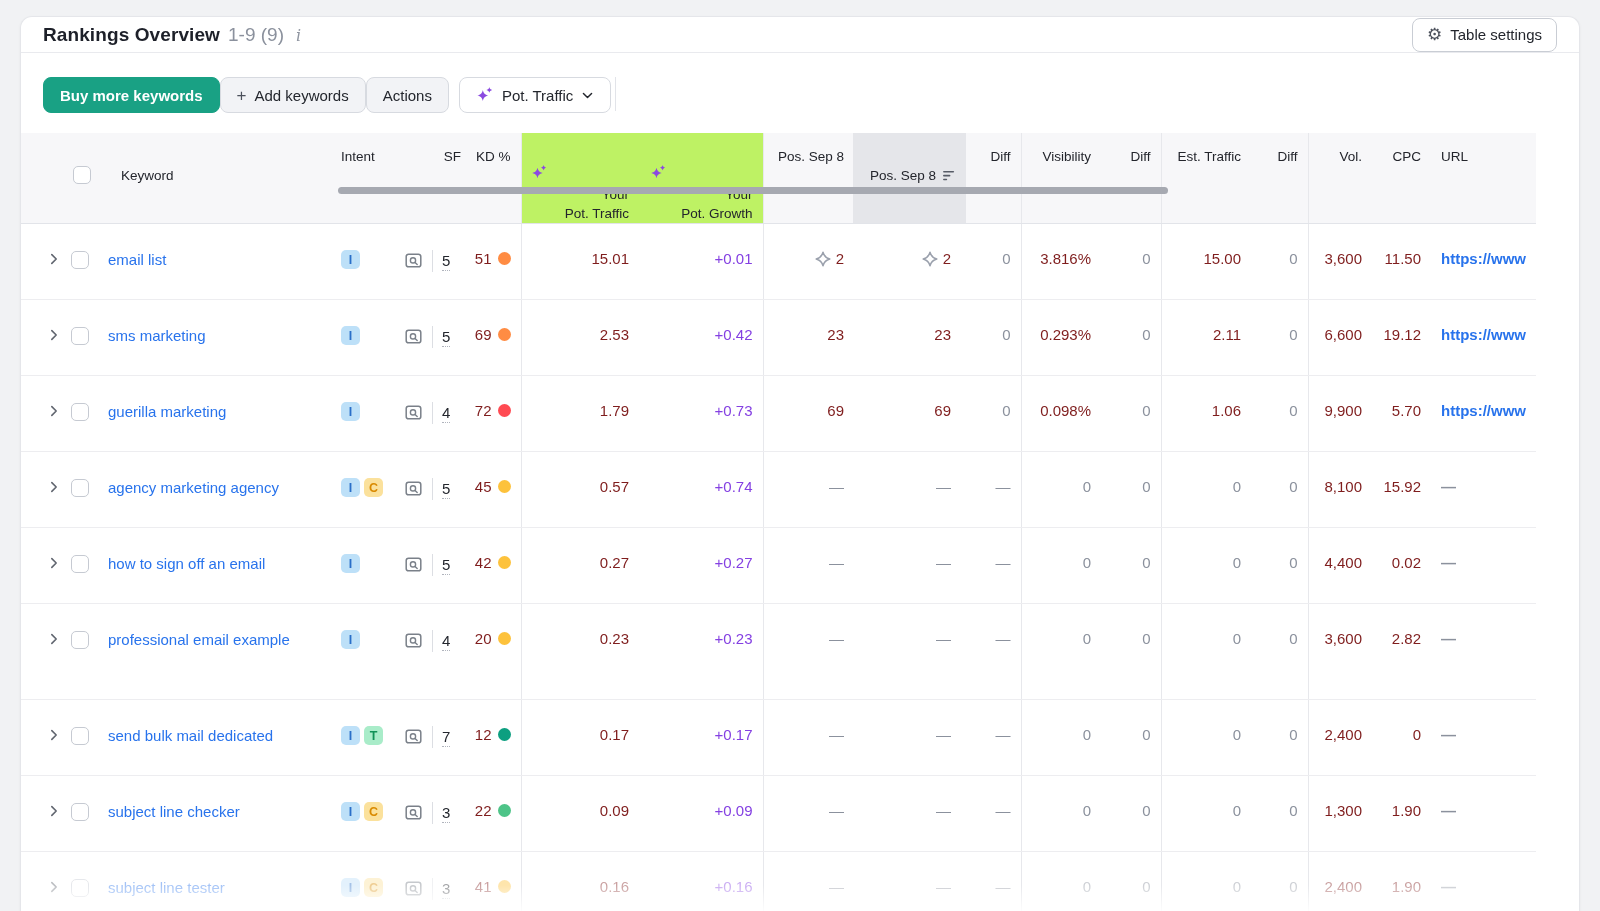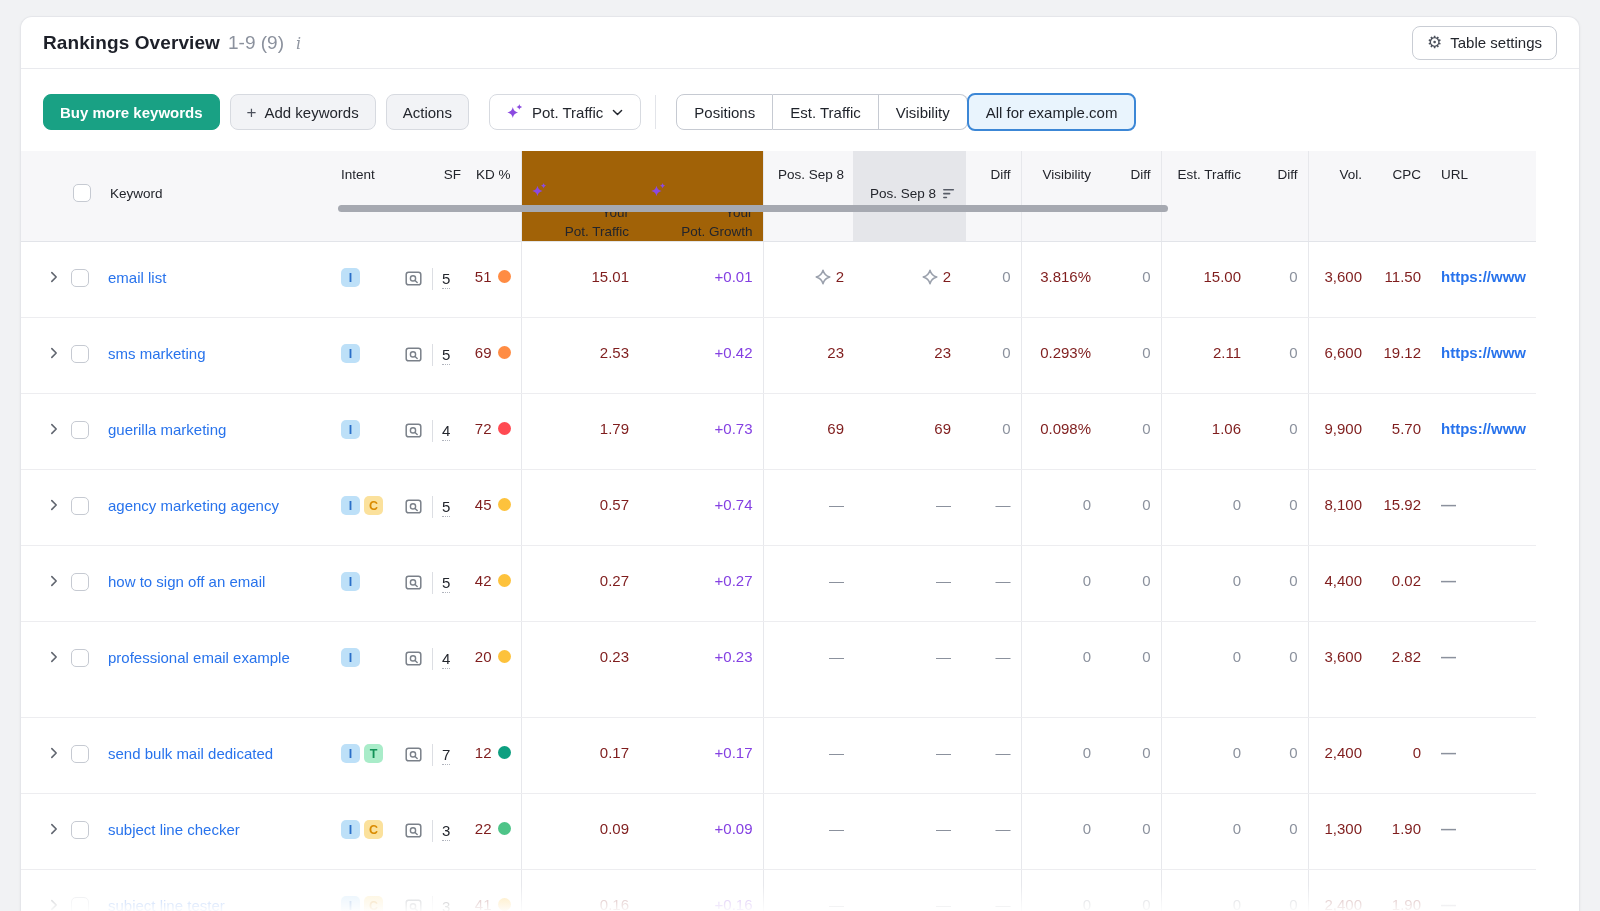--- a/index.html
+++ b/index.html
@@ -5,34 +5,34 @@
   * { margin:0; padding:0; box-sizing:border-box; }
   html,body { width:1600px; height:911px; overflow:hidden; background:#f1f2f4;
     font-family:"Liberation Sans", sans-serif; color:#1f2229; }
 
   .card { position:absolute; left:20px; top:16px; width:1560px; height:895px;
     background:#fff; border:1px solid #e5e6ea; border-bottom:none;
     border-radius:12px 12px 0 0; overflow:hidden;
     box-shadow:0 1px 3px rgba(20,24,40,.05); }
 
   
-  .card-header { height:52px; display:flex; align-items:center;
+  .card-header { height:36px; display:flex; align-items:center;
     justify-content:space-between; padding:0 22px; border-bottom:1px solid #e9eaee; }
   .title-wrap { display:flex; align-items:baseline; gap:8px; }
   .title { font-size:19px; font-weight:700; color:#1d2029; letter-spacing:.1px; }
   .range { font-size:19px; color:#8b919d; }
   .info-icon { font-family:"DejaVu Serif", serif; font-style:italic; font-size:16px;
     color:#9096a1; padding:0 4px; cursor:pointer; }
   .settings-btn { display:flex; align-items:center; gap:8px; height:34px;
     padding:0 14px; background:#fff; border:1px solid #c9cdd4; border-radius:8px;
     font-family:inherit; font-size:15px; color:#23262d; cursor:pointer; }
   .gear-glyph { font-size:17px; color:#4d525d; line-height:1; }
 
   
-  .toolbar { display:flex; align-items:center; padding:24px 22px 20px 22px; gap:10px; }
+  .toolbar { display:flex; padding:24px 22px 20px 22px; }
   .btn { height:36px; display:inline-flex; align-items:center; gap:8px;
     padding:0 16px; border-radius:8px; font-family:inherit; font-size:15px;
     cursor:pointer; white-space:nowrap; }
   .btn-primary { background:#19a184; border:1px solid #19a184; color:#fff; font-weight:700; }
   .btn-secondary { background:#f2f3f6; border:1px solid #d7dae0; color:#23262d; }
   .plus-glyph { font-size:17px; color:#4c515c; line-height:1; }
   .btn-dropdown { background:#fff; border:1px solid #d7dae0; color:#23262d; margin-left:10px; }
   .toolbar-divider { width:1px; height:34px; background:#e2e4e9; margin:0 10px 0 4px; }
 
   .segmented { display:flex; align-items:center; }
@@ -42,26 +42,26 @@
   .seg.last { border-radius:0 8px 8px 0; }
   .seg.active { border:2px solid #3c87d6; background:#e9f4fd; border-radius:8px;
     margin-left:-1px; height:38px; position:relative; z-index:2; }
 
   
   .table-wrap { position:relative; width:1516px; }
   table { table-layout:fixed; border-collapse:collapse; width:1515px; }
   thead th { height:64px; vertical-align:top; padding-top:14px; background:#f7f7f9;
     font-weight:400; font-size:13.5px; color:#23252c; white-space:pre-line;
     border-bottom:1px solid #e2e4e9; cursor:pointer; line-height:19px; }
-  th.purple { background:#a16207; position:relative; }
+  th.purple { background:#bef264; position:relative; }
   th.sorted { background:#e5e6ea; }
   .b-r { border-right:1px solid #e7e8ec; }
   .al { text-align:left; } .ar { text-align:right; } .ac { text-align:right; }
 
-  .th-flex-kw { display:flex; align-items:flex-start; padding-left:52px; gap:19px; }
+  .th-flex-kw { display:flex; align-items:flex-start; padding-left:52px; gap:30px; }
   .sparkle-abs { position:absolute; left:9px; top:12px; }
   .th-sorted-flex { display:flex; justify-content:flex-end; align-items:center; gap:7px;
     padding-right:10px; }
 
   .pr5{padding-right:5px;} .pr8{padding-right:8px;} .pr9{padding-right:9px;}
   .pr10{padding-right:10px;} .pr11{padding-right:11px;} .pr12{padding-right:12px;}
   .pr15{padding-right:15px;} .pl10{padding-left:10px;} .pl15{padding-left:15px;}
 
   tbody td { height:76px; vertical-align:top; padding-top:26px; font-size:15px;
     border-bottom:1px solid #ededf0; }
@@ -134,26 +134,20 @@
           </svg>
       </span>
       <span>Pot. Traffic</span>
       <span style="display:inline-flex">
         <svg width="13" height="13" viewBox="0 0 16 16">
             <path d="M3 5.5 L8 10.5 L13 5.5" fill="none" stroke="#23262d" stroke-width="1.8" stroke-linecap="round" stroke-linejoin="round"></path>
           </svg>
       </span>
     </button>
     <div class="toolbar-divider"></div>
-    <div class="segmented">
-      <button class="seg">Positions</button>
-      <button class="seg">Est. Traffic</button>
-      <button class="seg last">Visibility</button>
-      <button class="seg active">All for example.com</button>
-    </div>
   </div>
 
   <div class="table-wrap">
     <table>
       <colgroup>
         <col style="width:310px">
           <col style="width:65px">
           <col style="width:65px">
           <col style="width:60px">
         <col style="width:120px">

